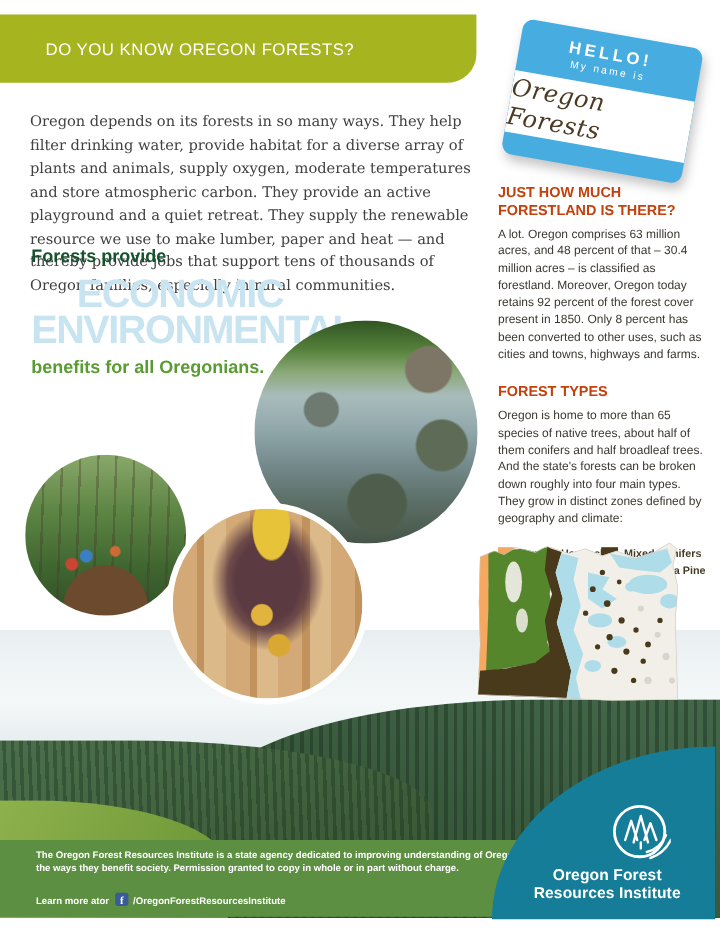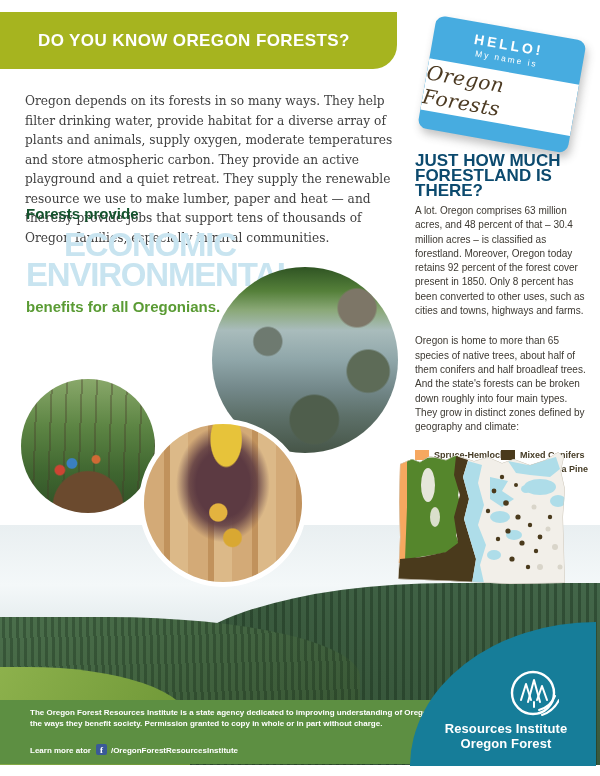--- a/index.html
+++ b/index.html
@@ -2,21 +2,21 @@
 <html><head>
 <meta charset="utf-8">
 <style>
   html,body{margin:0;padding:0;background:#fff;}
   .page{position:relative;width:600px;height:776px;background:#fff;overflow:hidden;
         font-family:"Liberation Sans",sans-serif;}
 
   
   .banner{position:absolute;left:0;top:12px;width:397px;height:57px;background:#a6b41f;
           border-radius:0 0 24px 0;display:flex;align-items:center;}
-  .banner h1{margin:0 0 0 38px;font-size:17px;font-weight:bold;color:#ffffff;letter-spacing:.4px;}
+  .banner h1{margin:0 0 0 38px;font-size:14px;font-weight:normal;color:#ffffff;letter-spacing:.4px;}
 
   
   .nametag{position:absolute;left:437px;top:15px;width:152px;height:114px;background:#47ace0;
            border-radius:9px;transform:rotate(10deg);transform-origin:top left;
            box-shadow:3px 5px 9px rgba(60,60,60,.3);overflow:hidden;}
   .nametag .tag-top{position:absolute;left:0;top:0;right:0;height:44px;text-align:center;color:#fff;}
   .nametag .hello{margin-top:9px;font-size:14px;font-weight:bold;letter-spacing:3px;}
   .nametag .myname{font-size:8.5px;letter-spacing:2px;margin-top:1px;}
   .nametag .tag-white{position:absolute;left:0;top:44px;right:0;height:52px;background:#ffffff;
            display:flex;align-items:center;justify-content:center;}
@@ -29,21 +29,21 @@
 
   
   .benefits{position:absolute;left:26px;top:205px;width:380px;}
   .benefits .lead{font-size:15px;font-weight:bold;color:#14532d;margin-bottom:8px;}
   .benefits .big{font-size:33px;line-height:30px;font-weight:bold;color:#c8e4f0;letter-spacing:-1.2px;}
   .benefits .big.l2{margin-left:38px;}
   .benefits .tail{font-size:15px;font-weight:bold;color:#5a9b34;margin-top:8px;}
 
   
   .rightcol{position:absolute;left:415px;top:153px;width:172px;}
-  .rc-head{font-size:17px;font-weight:bold;color:#0c4a6e;line-height:15px;margin:0 0 6px 0;}
+  .rc-head{font-size:12px;font-weight:bold;color:#c2410c;line-height:15px;margin:0 0 6px 0;}
   .rc-body{font-size:10px;line-height:14.3px;color:#3c3831;margin:0 0 16px 0;}
   .legend{display:grid;grid-template-columns:86px 86px;grid-row-gap:4px;}
   .legend-item{display:flex;align-items:center;}
   .legend-swatch{width:14px;height:10px;margin-right:5px;flex:0 0 auto;}
   .legend-label{font-size:9px;font-weight:bold;color:#463c26;white-space:nowrap;}
 
   
   .map{position:absolute;left:390px;top:447px;width:186px;height:142px;z-index:6;}
 
   
@@ -129,20 +129,21 @@
   <div class="benefits">
     <div class="lead">Forests provide</div>
     <div class="big l2">ECONOMIC</div>
     <div class="big l1">ENVIRONMENTAL,</div>
     <div class="tail">benefits for all Oregonians.</div>
   </div>
 
   <div class="rightcol">
     <p class="rc-head">JUST HOW MUCH FORESTLAND IS THERE?</p>
     <p class="rc-body">A lot. Oregon comprises 63 million acres, and 48 percent of that – 30.4 million acres – is classified as forestland. Moreover, Oregon today retains 92 percent of the forest cover present in 1850. Only 8 percent has been converted to other uses, such as cities and towns, highways and farms.</p>
+    <p class="rc-head">FOREST TYPES</p>
     <p class="rc-body">Oregon is home to more than 65 species of native trees, about half of them conifers and half broadleaf trees. And the state's forests can be broken down roughly into four main types. They grow in distinct zones defined by geography and climate:</p>
     <div class="legend">
       <div class="legend-item">
         <span class="legend-swatch" style="background: rgb(246, 168, 96);"></span>
         <span class="legend-label">Spruce-Hemlock</span>
       </div>
       <div class="legend-item">
         <span class="legend-swatch" style="background: rgb(74, 58, 28);"></span>
         <span class="legend-label">Mixed Conifers</span>
       </div>
@@ -239,18 +240,18 @@
       <g stroke="#ffffff" stroke-width="2" fill="none" stroke-linecap="round" stroke-linejoin="round">
         <path d="M12,31 L17,15 L22,31"></path>
         <path d="M19,33 L25,11 L31,33"></path>
         <path d="M28,31 L33,17 L38,31"></path>
         <path d="M25,33 L25,38"></path>
       </g>
       <path d="M30,41 A24 24 0 0 0 46,27" stroke="#ffffff" stroke-width="2" fill="none" stroke-linecap="round"></path>
       <path d="M33,46 A30 30 0 0 0 50,31" stroke="#ffffff" stroke-width="2" fill="none" stroke-linecap="round"></path>
     </svg>
     <div class="ofri-text">
+      <div>Oregon Forest</div>
       <div>Resources Institute</div>
-      <div>Oregon Forest</div>
     </div>
   </div>
 
 </div>
 
 </body></html>

